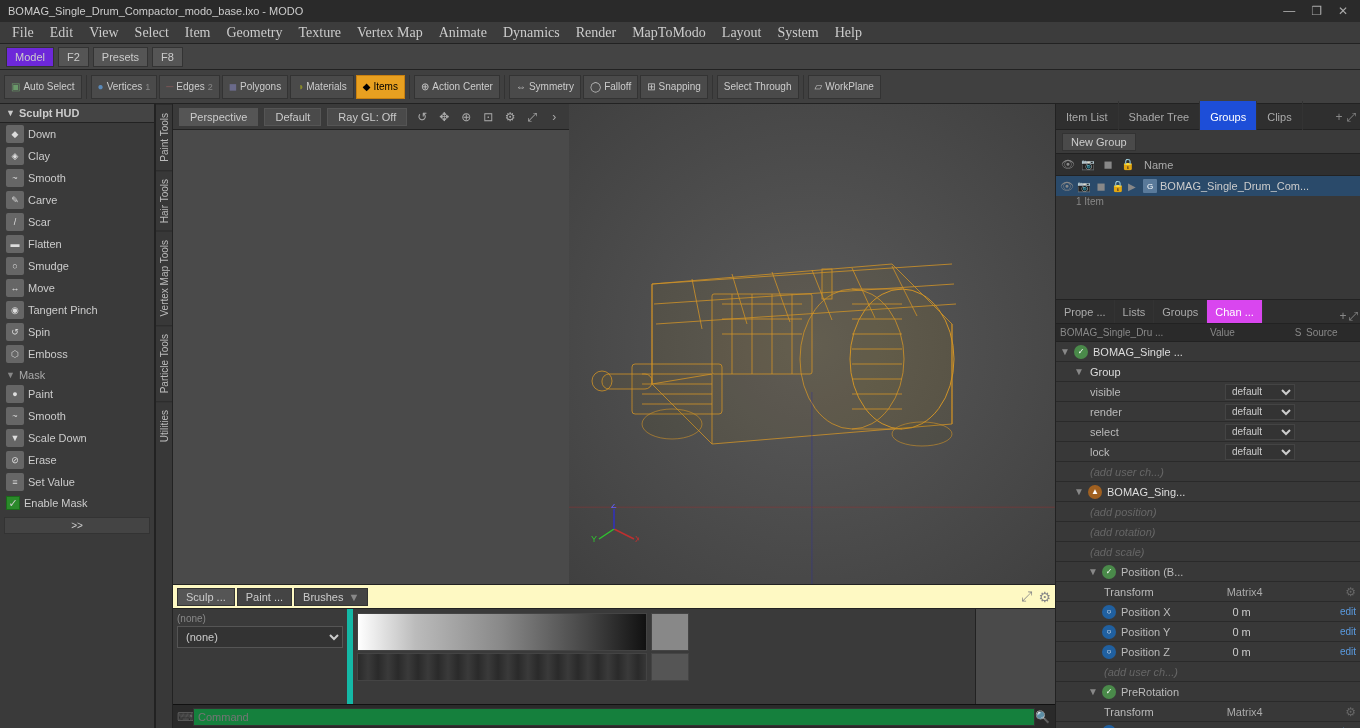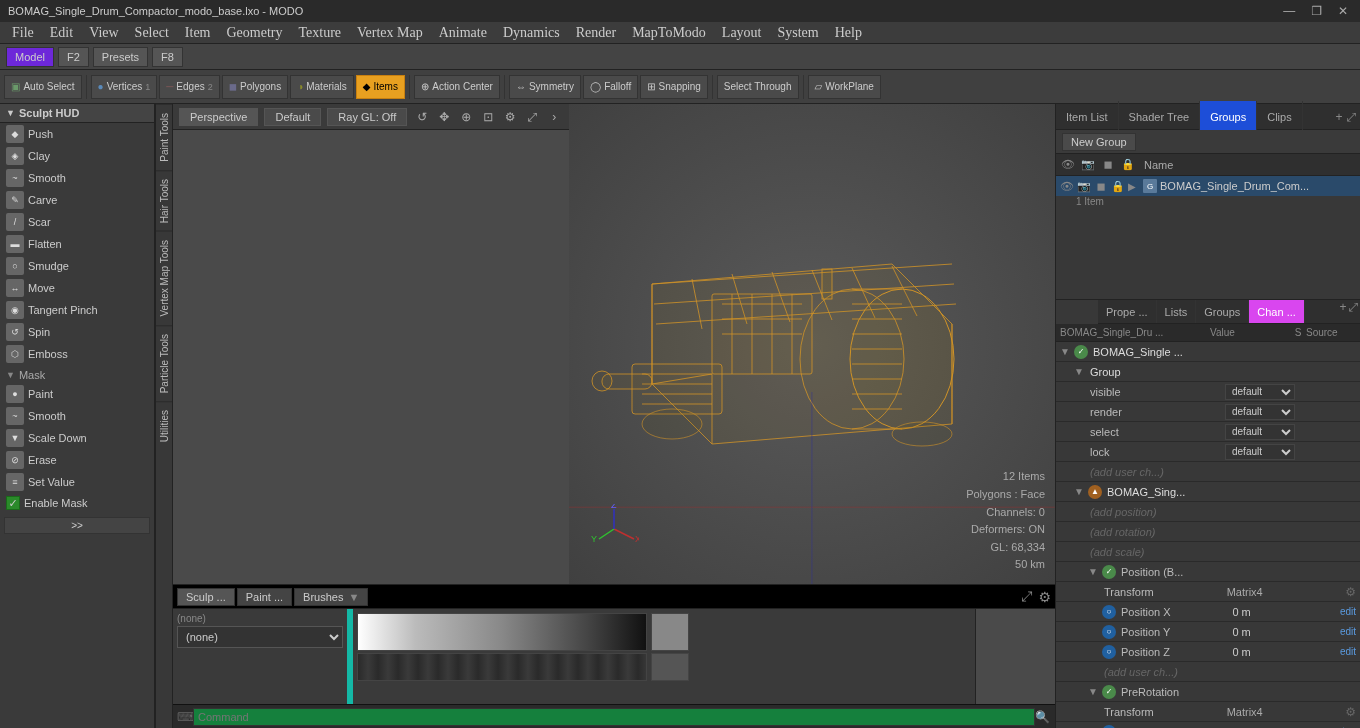--- a/index.html
+++ b/index.html
@@ -59,21 +59,21 @@
     #scene-canvas { width: 100%; height: 100%; position: relative; background: radial-gradient(ellipse at center, #5a5a5a 0%, #404040 100%); }
     
     
     #axes { position: absolute; bottom: 30px; left: 20px; width: 50px; height: 50px; }
     
     
     #info-overlay { position: absolute; bottom: 10px; right: 10px; text-align: right; font-size: 11px; color: #aaa; line-height: 1.6; }
     
     
     #bottom-panel { height: 120px; background: #3a3a3a; border-top: 1px solid #222; display: flex; flex-direction: column; }
-    #bottom-tabs { background: #000000; height: 24px; display: flex; align-items: center; padding: 2px 4px; gap: 2px; border-bottom: 1px solid #222; }
+    #bottom-tabs { background: #fef9c3; height: 24px; display: flex; align-items: center; padding: 2px 4px; gap: 2px; border-bottom: 1px solid #222; }
     .bottom-tab { background: #444; border: 1px solid #333; color: #ccc; padding: 2px 8px; font-size: 11px; cursor: pointer; }
     .bottom-tab.active { background: #555; }
     .bottom-content { flex: 1; display: flex; }
     #brush-selector { width: 180px; padding: 4px; border-right: 6px solid #14b8a6; }
     .brush-select-box { width: 100%; background: #333; border: 1px solid #555; color: #ccc; padding: 2px 4px; font-size: 11px; height: 22px; }
     #brush-previews { flex: 1; display: flex; flex-direction: column; gap: 2px; padding: 4px; }
     .brush-row { display: flex; gap: 4px; }
     .brush-preview { width: 290px; height: 38px; background: #555; border: 1px solid #444; overflow: hidden; }
     .brush-preview-2 { width: 38px; height: 38px; background: #555; border: 1px solid #444; }
     .brush-preview-black { width: 290px; height: 28px; background: #333; border: 1px solid #444; }
@@ -101,21 +101,21 @@
     #item-list-header { display: flex; background: #2f2f2f; height: 22px; align-items: center; padding: 0 4px; border-bottom: 1px solid #222; gap: 4px; }
     .item-list-icon { width: 16px; height: 16px; color: #888; display: flex; align-items: center; justify-content: center; font-size: 11px; }
     .item-name-header { flex: 1; padding-left: 4px; font-size: 11px; color: #aaa; }
     .item-row { display: flex; align-items: center; padding: 2px 4px; gap: 3px; cursor: pointer; }
     .item-expand { width: 12px; color: #888; font-size: 10px; }
     .item-type-icon { width: 14px; height: 14px; background: #666; border-radius: 1px; display: flex; align-items: center; justify-content: center; font-size: 8px; color: #fff; flex-shrink: 0; }
     .item-text { font-size: 11px; color: #ccc; flex: 1; white-space: nowrap; overflow: hidden; text-overflow: ellipsis; }
     .item-sub { font-size: 10px; color: #888; padding-left: 20px; }
     
     
-    #props-tabs { display: flex; background: #2f2f2f; height: 24px; align-items: flex-start; border-bottom: 1px solid #222; overflow: hidden; margin-left: 42px; }
+    #props-tabs { display: flex; background: #2f2f2f; height: 24px; align-items: flex-end; border-bottom: 1px solid #222; overflow: hidden; }
     .props-tab { padding: 2px 8px; font-size: 11px; cursor: pointer; color: #aaa; border-right: 1px solid #333; height: 100%; display: flex; align-items: center; white-space: nowrap; }
     .props-tab.active { background: #d946ef; color: #fff; }
     .props-tab-icons { margin-left: auto; display: flex; gap: 2px; padding: 0 2px; }
     
     #props-content { flex: 1; overflow-y: auto; }
     .props-row { display: flex; align-items: center; padding: 1px 4px; border-bottom: 1px solid #2a2a2a; min-height: 20px; }
     .props-expand { width: 14px; color: #888; font-size: 10px; cursor: pointer; }
     .props-icon { width: 14px; height: 14px; border-radius: 50%; display: flex; align-items: center; justify-content: center; font-size: 8px; margin-right: 3px; flex-shrink: 0; }
     .props-icon.blue { background: #2060a0; color: #fff; }
     .props-icon.orange { background: #a06020; color: #fff; }
@@ -244,21 +244,21 @@
 <div id="main">
 
   <div id="left-panel">
     <div id="sculpt-hud">
       <span style="font-size:9px">▼</span>
       <span>Sculpt HUD</span>
     </div>
     <div id="sculpt-tools">
       <div class="tool-item">
         <div class="tool-icon">◆</div>
-        <span class="tool-label">Push</span>
+        <span class="tool-label">Down</span>
       </div>
       <div class="tool-item">
         <div class="tool-icon">◈</div>
         <span class="tool-label">Clay</span>
       </div>
       <div class="tool-item">
         <div class="tool-icon">~</div>
         <span class="tool-label">Smooth</span>
       </div>
       <div class="tool-item">
@@ -427,28 +427,20 @@
             <svg xmlns="http://www.w3.org/2000/svg" width="50" height="50">
               <line x1="25" y1="25" x2="45" y2="35" stroke="#c03030" stroke-width="1.5"></line>
               <line x1="25" y1="25" x2="10" y2="35" stroke="#30c030" stroke-width="1.5"></line>
               <line x1="25" y1="25" x2="25" y2="5" stroke="#3030c0" stroke-width="1.5"></line>
               <text x="46" y="38" font-size="9" fill="#c03030">X</text>
               <text x="2" y="38" font-size="9" fill="#30c030">Y</text>
               <text x="22" y="4" font-size="9" fill="#6060ff">Z</text>
             </svg>
           </div>
 
-          <div id="info-overlay">
-            <div>12 Items</div>
-            <div>Polygons : Face</div>
-            <div>Channels: 0</div>
-            <div>Deformers: ON</div>
-            <div>GL: 68,334</div>
-            <div>50 km</div>
-          </div>
         </div>
       </div>
     </div>
 
     <div id="bottom-panel">
       <div id="bottom-tabs">
         <div class="bottom-tab active">
           <span>Sculp ...</span>
         </div>
         <div class="bottom-tab">

